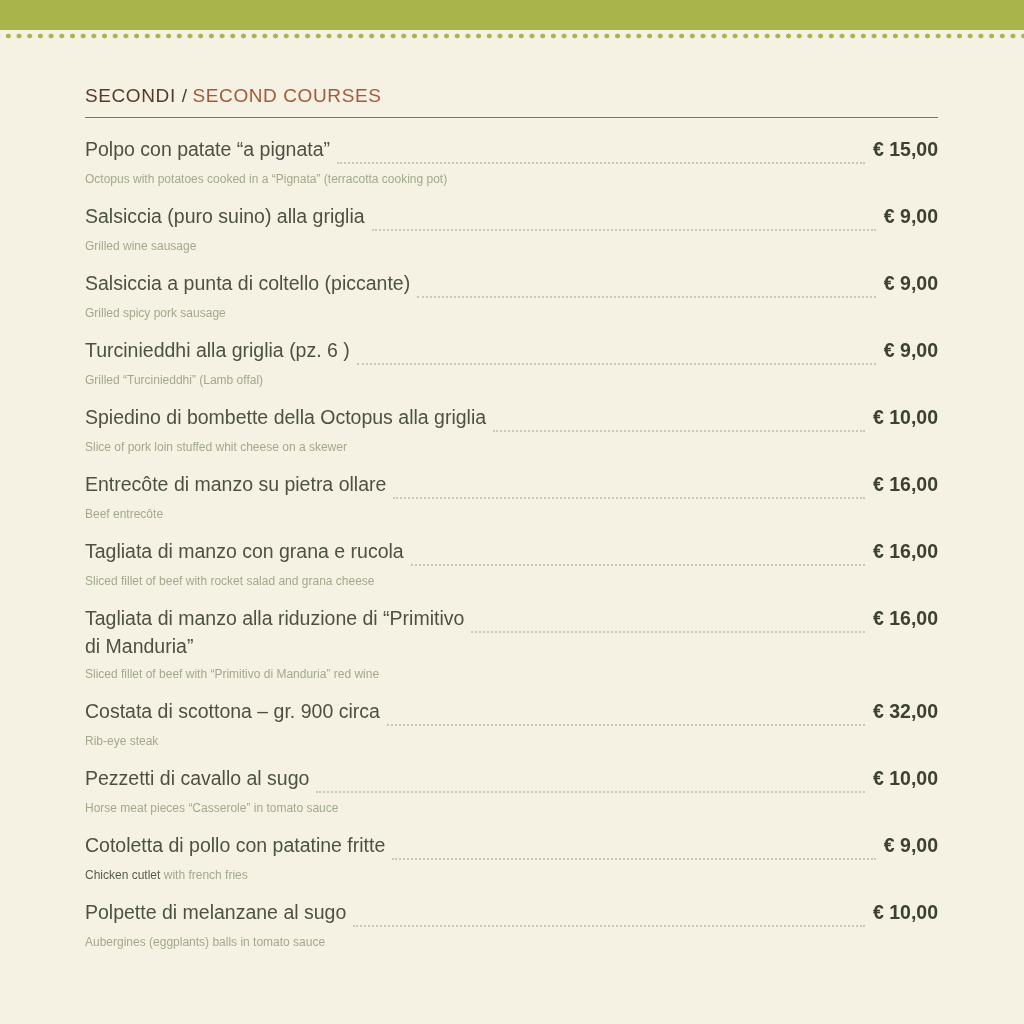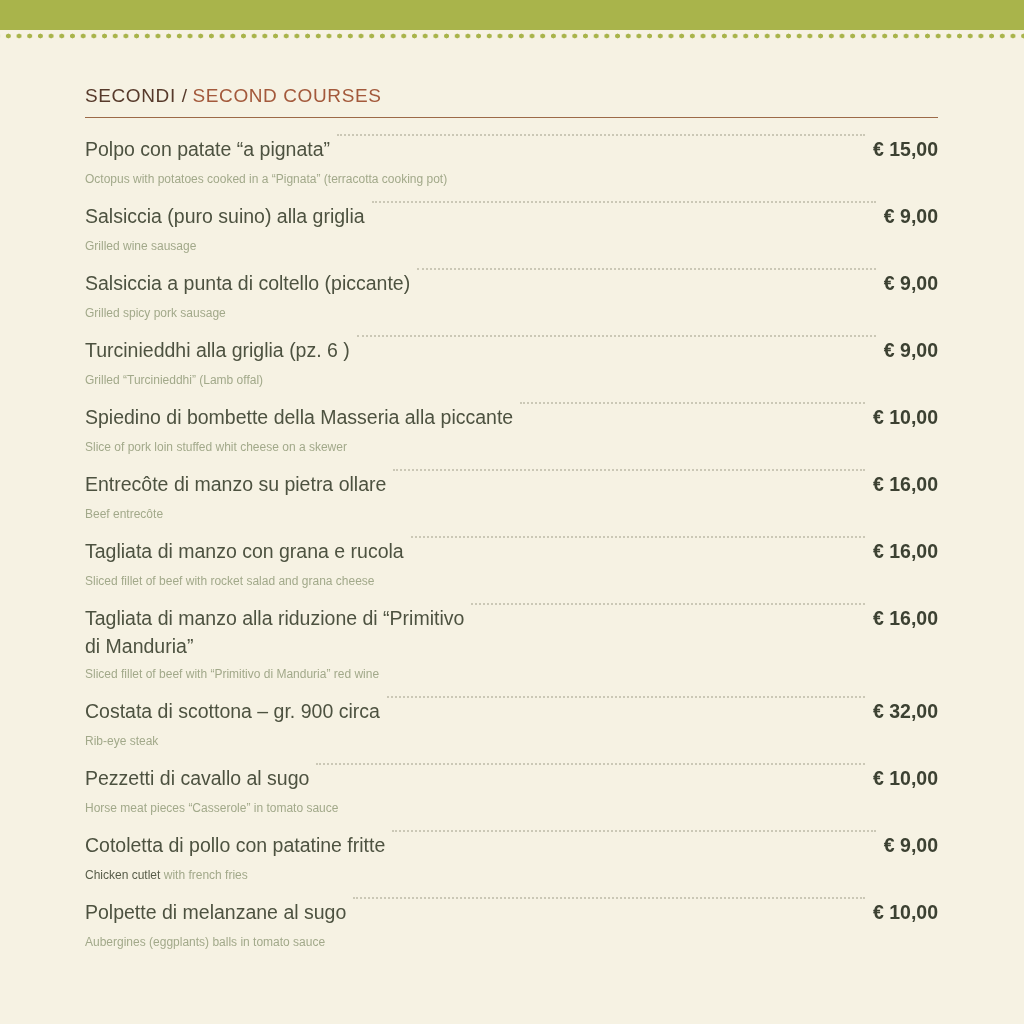--- a/index.html
+++ b/index.html
@@ -33,21 +33,21 @@
     letter-spacing: 0.6px;
     border-bottom: 1px solid #9c6a48;
     padding-bottom: 10px;
   }
   .title-it { color: #573a2b; }
   .title-en { color: #a3593b; margin-left: 5px; }
   .menu { margin-top: 16px; }
   .item { margin-bottom: 7px; }
   .item-row {
     display: flex;
-    align-items: flex-start;
+    align-items: flex-end;
   }
   .item-name {
     font-size: 19.5px;
     line-height: 30px;
     color: #4d5240;
     flex-shrink: 0;
     white-space: pre;
   }
   .leader {
     flex: 1 1 auto;
@@ -125,21 +125,21 @@
         <span class="item-name">Turcinieddhi alla griglia (pz. 6 )</span>
         <span class="leader"></span>
         <span class="item-price">€ 9,00</span>
       </div>
 
       <div class="item-desc"><span class="desc-strong"></span><span>Grilled “Turcinieddhi” (Lamb offal)</span></div>
     </div>
 
     <div class="item">
       <div class="item-row">
-        <span class="item-name">Spiedino di bombette della Masseria alla piccante</span>
+        <span class="item-name">Spiedino di bombette della Octopus alla griglia</span>
         <span class="leader"></span>
         <span class="item-price">€ 10,00</span>
       </div>
 
       <div class="item-desc"><span class="desc-strong"></span><span>Slice of pork loin stuffed whit cheese on a skewer</span></div>
     </div>
 
     <div class="item">
       <div class="item-row">
         <span class="item-name">Entrecôte di manzo su pietra ollare</span>

